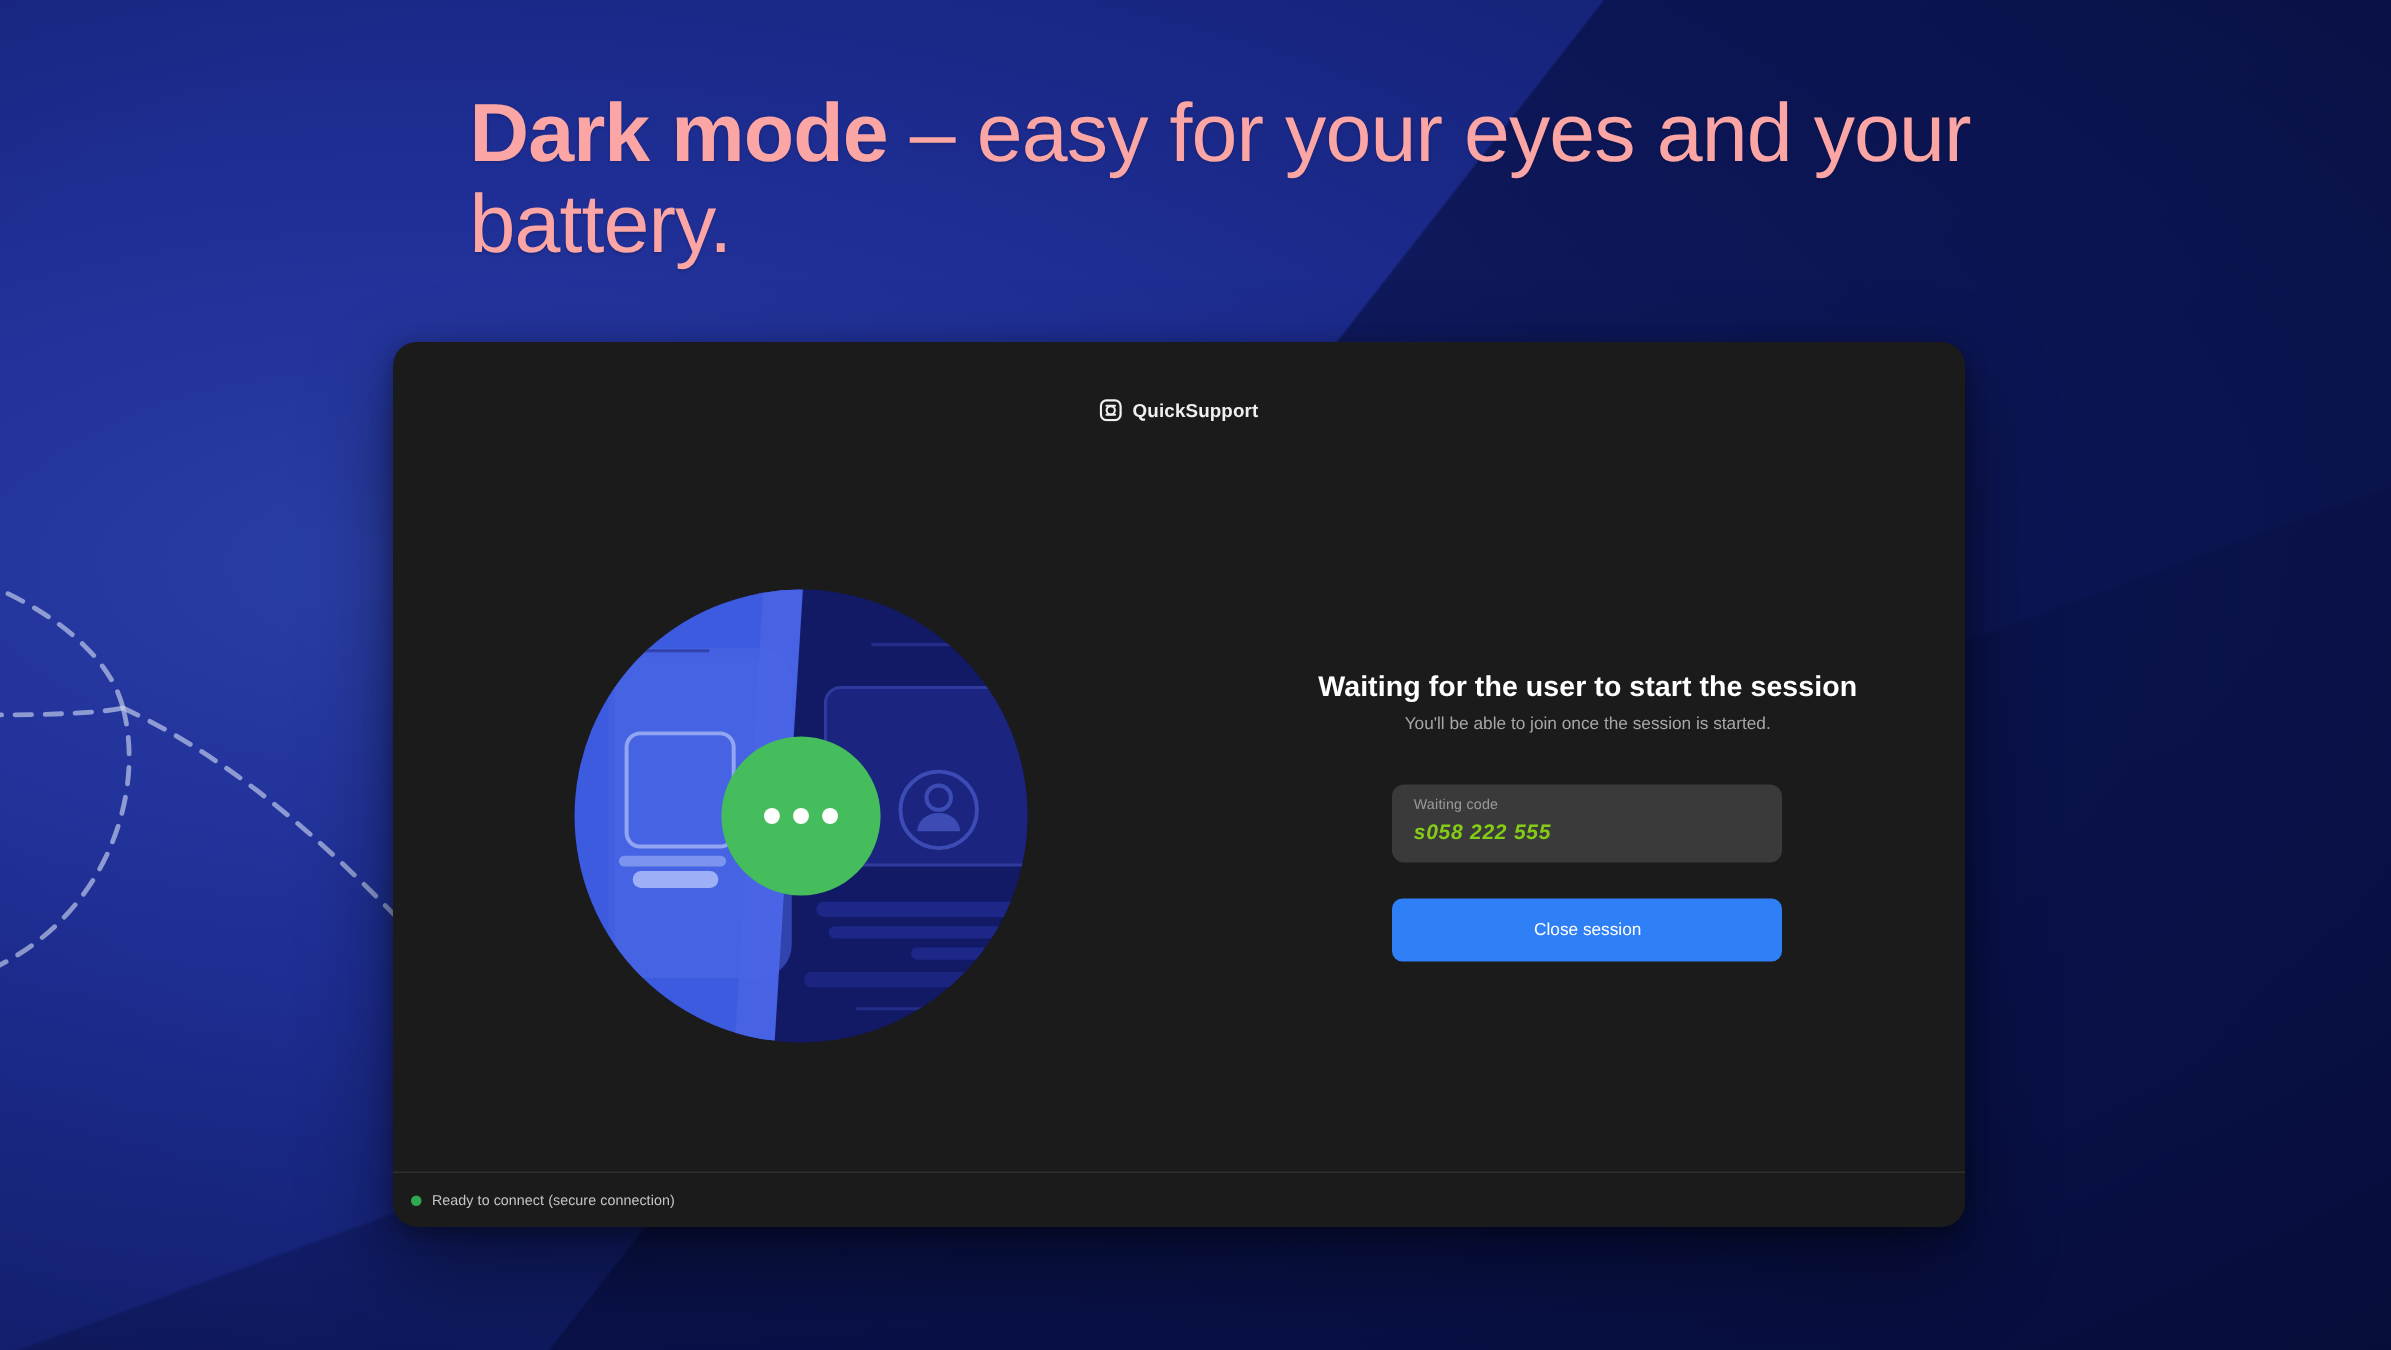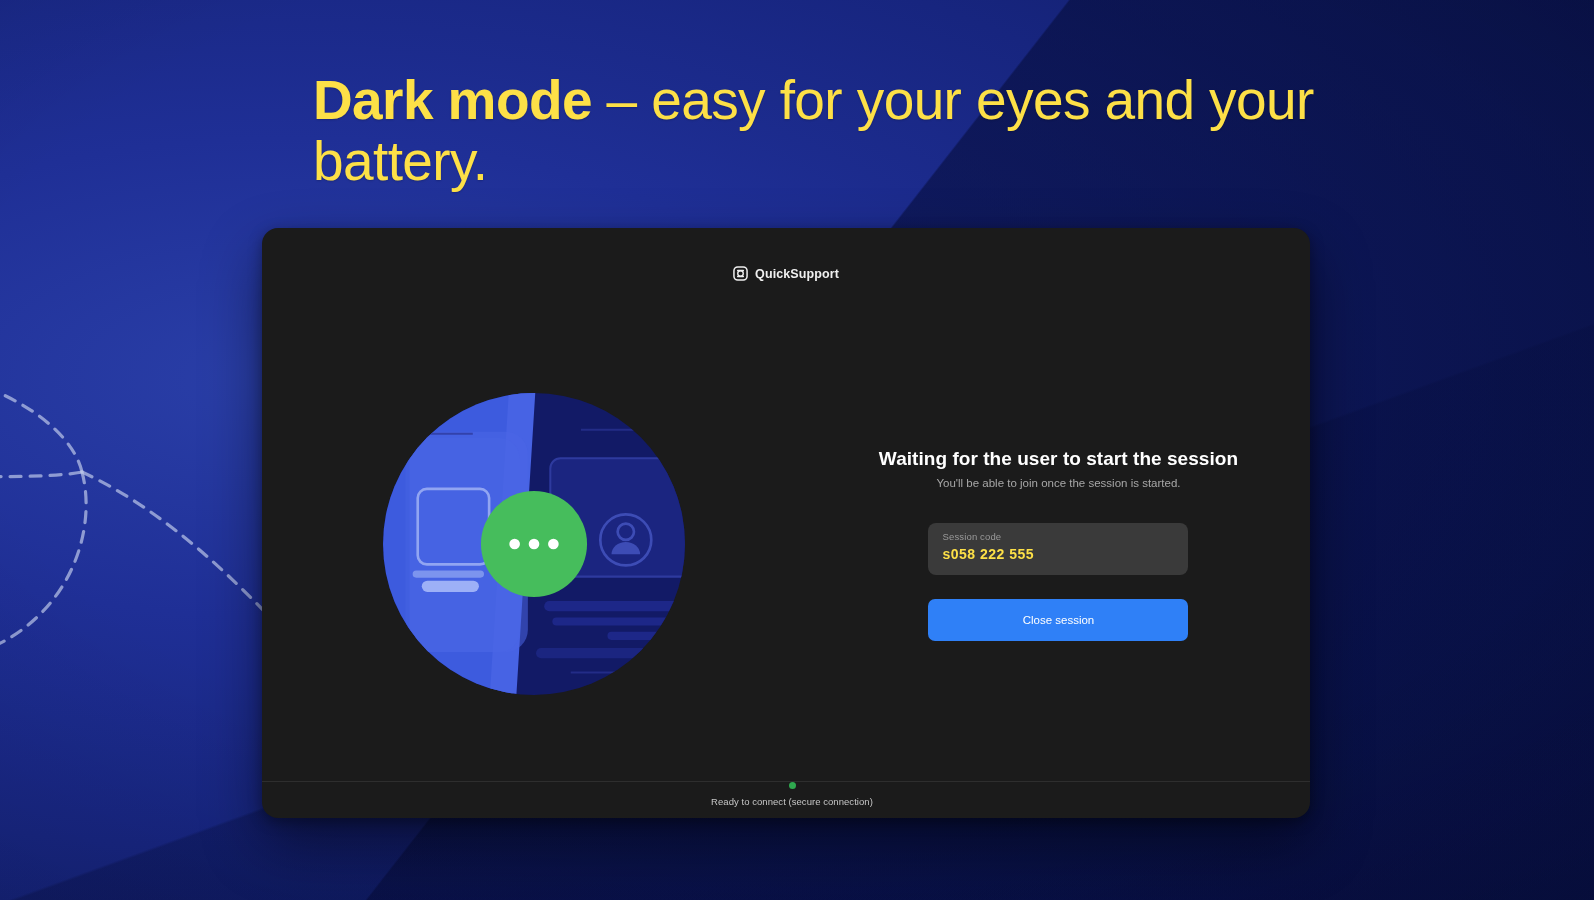--- a/index.html
+++ b/index.html
@@ -28,22 +28,22 @@
     background:linear-gradient(160deg, rgba(255,255,255,0) 0%, rgba(255,255,255,0) 61%, rgba(6,13,62,0.35) 61.2%, rgba(6,13,62,0.45) 100%);
   }
   .bg-vig{
     position:absolute; inset:0;
     background:radial-gradient(130% 120% at 50% 40%, rgba(0,0,0,0) 40%, rgba(0,0,0,0.22) 100%);
   }
   .bg-dashes{ position:absolute; left:-170px; top:300px; width:520px; height:430px; }
 
   
   .headline{
-    position:absolute; left:313px; top:70px; width:1050px;
-    color:#fde047;
+    position:absolute; left:313px; top:58px; width:1050px;
+    color:#fca5a5;
     font-size:55px;
     line-height:1.10;
     letter-spacing:-0.6px;
     font-weight:400;
     text-shadow:0 1px 2px rgba(0,0,0,0.18);
   }
   .headline b{ font-weight:700; }
 
   
   .card{
@@ -92,43 +92,43 @@
     width:260px; height:52px;
     background:#3a3a3a;
     border-radius:8px;
     padding:8px 14px 0 14px;
   }
   .code-label{
     color:#9a9a9a; font-size:9.5px; font-weight:400; letter-spacing:0.15px;
     display:block; line-height:1.2;
   }
   .code-value{
-    color:#fde047; font-size:14px; font-weight:700; letter-spacing:0.5px;
-    display:block; margin-top:4px; line-height:1.2;
+    color:#84cc16; font-size:14px; font-weight:700; letter-spacing:0.5px;
+    display:block; margin-top:4px; line-height:1.2;font-style:italic;
   }
 
   .close-btn{
     margin-top:24px;
     width:260px; height:42px;
     background:#2f80f7;
     border:none; border-radius:7px;
     color:#ffffff; font-size:11.5px; font-weight:400;
     font-family:"Liberation Sans", sans-serif;
     cursor:pointer;
     display:flex; align-items:center; justify-content:center;
   }
 
   
   .card-divider{
     position:absolute; left:0; bottom:36px; width:100%; height:1px;
     background:#2e2e2e;
   }
   .card-footer{
     position:absolute; left:0; bottom:0; width:100%; height:36px;
-    display:flex; align-items:center; padding-left:12px; gap:7px;flex-direction:column;
+    display:flex; align-items:center; padding-left:12px; gap:7px;
   }
   .status-dot{
     width:7px; height:7px; border-radius:50%; background:#2fa84f; display:block;
     flex:0 0 auto;
   }
   .status-text{ color:#c6c6c6; font-size:9.5px; font-weight:400; letter-spacing:0.05px; }
 </style>
 </head>
 <body>
 
@@ -210,21 +210,21 @@
         <circle cx="169" cy="150" r="5.2" fill="#ffffff"></circle>
       </svg>
     </div>
 
     <div class="panel-col">
       <div class="panel">
         <div class="panel-title">Waiting for the user to start the session</div>
         <div class="panel-sub">You'll be able to join once the session is started.</div>
 
         <div class="code-field">
-          <span class="code-label">Session code</span>
+          <span class="code-label">Waiting code</span>
           <span class="code-value">s058 222 555</span>
         </div>
 
         <button class="close-btn">Close session</button>
       </div>
     </div>
   </div>
 
   <div class="card-divider"></div>
   <div class="card-footer">

